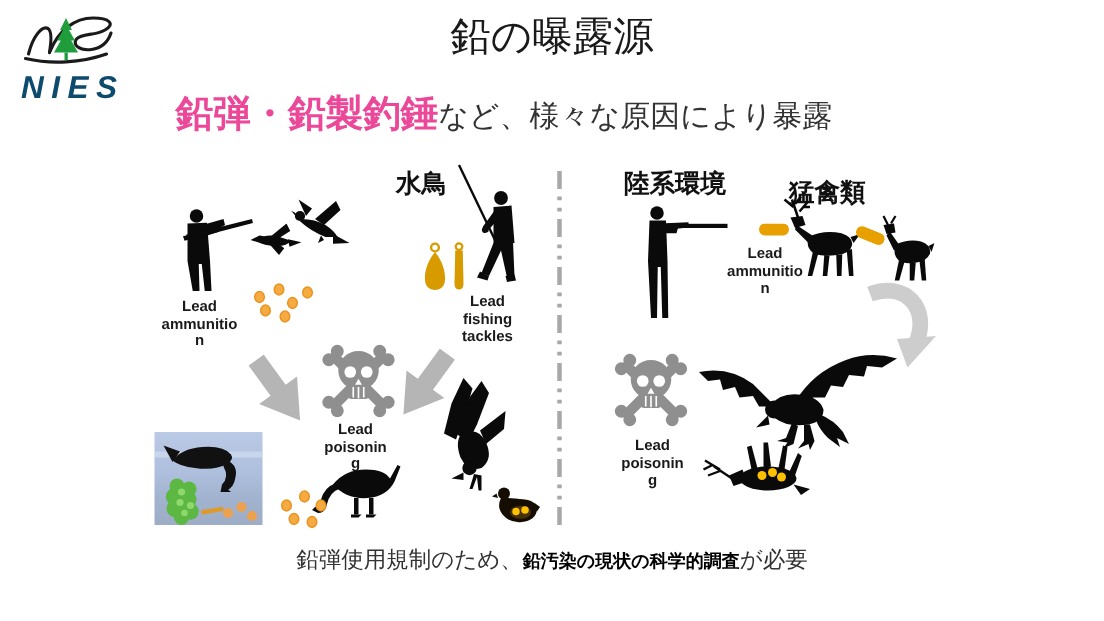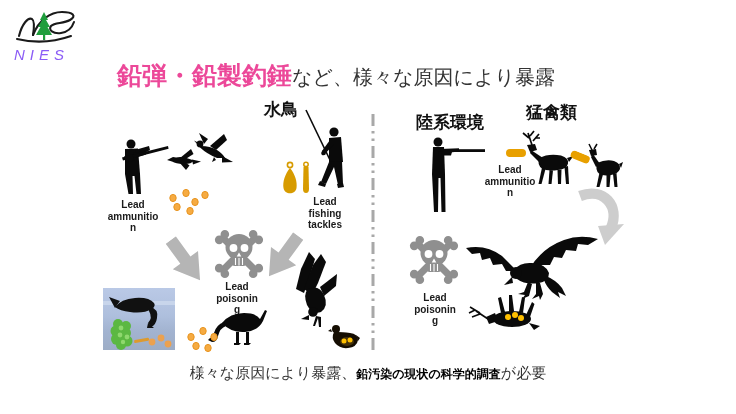--- a/index.html
+++ b/index.html
@@ -8,51 +8,52 @@
   .abs{position:absolute;}
   .title{top:6px;left:0;width:736px;text-align:center;font-size:27px;color:#1a1a1a;}
   .subtitle{top:59px;left:0;width:672px;text-align:center;white-space:nowrap;}
   .sub-bold{font-size:25px;font-weight:700;color:#ec4899;}
   .sub-rest{font-size:20px;color:#333;}
   .panel-h{font-size:17px;font-weight:700;color:#111;}
   .elabel{font-size:10px;font-weight:700;color:#1a1a1a;text-align:center;white-space:pre-line;line-height:1.15;}
   .footer{top:364px;left:0;width:736px;text-align:center;white-space:nowrap;}
   .foot-reg{font-size:15px;color:#333;}
   .foot-bold{font-size:12px;font-weight:700;color:#000;}
-  .logo-text{font-size:15px;font-style:italic;letter-spacing:5px;color:#8b5cf6;font-weight:400;margin-top:-2px;}
+  .logo-text{font-size:21px;font-style:italic;letter-spacing:5px;color:#0c4a6e;font-weight:700;margin-top:-2px;}
   .photo{width:72px;height:62px;background:linear-gradient(180deg,#bac9e6 0%,#aebfdd 45%,#a2b3d0 70%,#9dadc6 100%);}
 </style>
 </head>
 <body>
 
 <div class="slide">
 
   <div class="abs" style="left:14px;top:8px;">
     <svg width="82" height="36" viewBox="0 0 82 36">
       <g fill="none" stroke="#1a1a1a" stroke-width="2.1" stroke-linecap="round">
         <path d="M5,28 C8,16 14,9 18,11 C21,13 20,21 19,27"></path>
         <path d="M19,27 C25,12 36,4 48,4 C59,4 63,8 56,12 C49,16 41,14 37,18 C34,22 39,26 47,25 C54,24 58,20 60,14"></path>
         <path d="M3,31 C20,35 40,34 57,28"></path>
       </g>
       <polygon points="30,4 34,12 32,12 36,19 33.5,19 38,27 22,27 26.5,19 24,19 28,12 26,12" fill="#1f9d3c"></polygon>
       <rect x="29" y="27" width="2.2" height="5" fill="#1f9d3c"></rect>
     </svg>
     <div class="logo-text">NIES</div>
   </div>
 
+  <div class="abs title">鉛の曝露源</div>
 
   <div class="abs subtitle">
     <span class="sub-bold">鉛弾・鉛製釣錘</span><span class="sub-rest">など、様々な原因により暴露</span>
   </div>
 
   <svg class="abs" style="left:368px;top:112px;" width="10" height="240">
     <line x1="5" y1="2" x2="5" y2="240" stroke="#a8a8a8" stroke-width="3" stroke-dasharray="12 5 2.5 5 2.5 5"></line>
   </svg>
 
-  <div class="abs panel-h" style="left:264px;top:98px;">水鳥</div>
+  <div class="abs panel-h" style="left:264px;top:111px;">水鳥</div>
 
   <svg class="abs" style="left:116px;top:136px;" width="56" height="60" viewBox="0 0 56 60">
     <g fill="#0a0a0a">
       <circle cx="15" cy="8" r="4.5"></circle>
       <path d="M9,13 L22,12.5 L24,38 L9,38 Z"></path>
       <path d="M19,14 L33,10 L34,14 L25,19 L20,20 Z"></path>
       <path d="M17,17 L29,15 L30,18.5 L19,22 Z"></path>
       <path d="M6,21.5 L52,10 L52.6,12.7 L7,24.5 Z"></path>
       <path d="M8,20.5 L16,18.5 L18.5,24.5 L10.5,26.5 Z"></path>
       <path d="M9,38 L12.5,58 L17,58 L16.5,40 L18.5,40 L20.5,58 L25,58 L24,38 Z"></path>
@@ -230,21 +231,21 @@
       <circle cx="8" cy="7" r="4" fill="#150d02"></circle>
       <path d="M6,10 Q3,16 7,21 Q12,27 20,26 Q29,25 30,18 Q30,12 22,11 Q14,10 10,10 Z" fill="#150d02"></path>
       <path d="M28,13 L32,16 L30,19 Z" fill="#150d02"></path>
       <ellipse cx="19" cy="19.5" rx="7" ry="4.4" fill="#46320a"></ellipse>
       <circle cx="16" cy="19" r="2.5" fill="#ffc000"></circle>
       <circle cx="22" cy="18" r="2.5" fill="#ffc000"></circle>
     </g>
   </svg>
 
   <div class="abs panel-h" style="left:416px;top:111px;">陸系環境</div>
-  <div class="abs panel-h" style="left:526px;top:101px;">猛禽類</div>
+  <div class="abs panel-h" style="left:526px;top:117px;">猛禽類</div>
 
   <svg class="abs" style="left:425px;top:134px;" width="62" height="82" viewBox="0 0 62 82">
     <g fill="#0a0a0a">
       <circle cx="13" cy="8" r="4.5"></circle>
       <path d="M8,13 L19,13 L20,40 L7,40 Z"></path>
       <path d="M15,15 L34,14.2 L34,17.6 L16,19.5 Z"></path>
       <path d="M13,17 L27,18 L26,21.5 L14,21.5 Z"></path>
       <rect x="18" y="15.2" width="42" height="2.8"></rect>
       <path d="M7,40 L9,78 L13,78 L13.5,44 L15.5,44 L16.5,78 L20.5,78 L20,40 Z"></path>
     </g>
@@ -354,16 +355,16 @@
       <path d="M51,24 L54,9 L57,10 L55,25 Z"></path>
       <path d="M58,27 L64,14 L66.5,16 L62,29 Z"></path>
       <path d="M61,35 L72,38 L66,42 Z"></path>
     </g>
     <circle cx="40" cy="29" r="3" fill="#ffc000"></circle>
     <circle cx="47" cy="27" r="3" fill="#ffc000"></circle>
     <circle cx="53" cy="30" r="3" fill="#ffc000"></circle>
   </svg>
 
   <div class="abs footer">
-    <span class="foot-reg">様々な原因により暴露、</span><span class="foot-bold">鉛汚染の現状の科学的調査</span><span class="foot-reg">が必要</span>
+    <span class="foot-reg">鉛弾使用規制のため、</span><span class="foot-bold">鉛汚染の現状の科学的調査</span><span class="foot-reg">が必要</span>
   </div>
 
 </div>
 
 </body></html>

